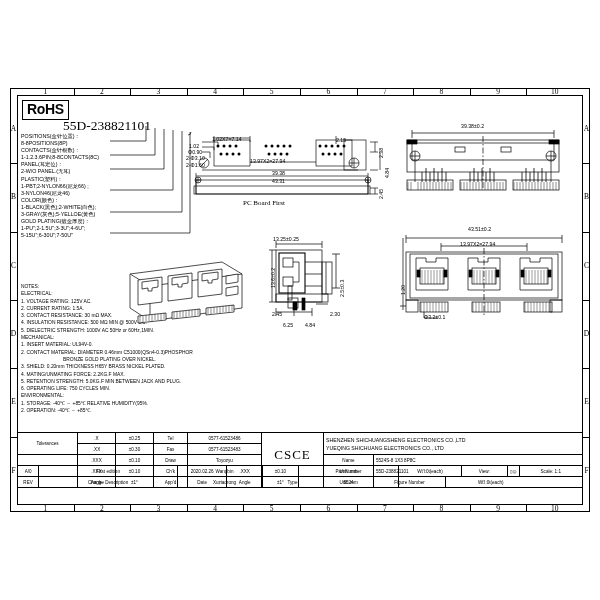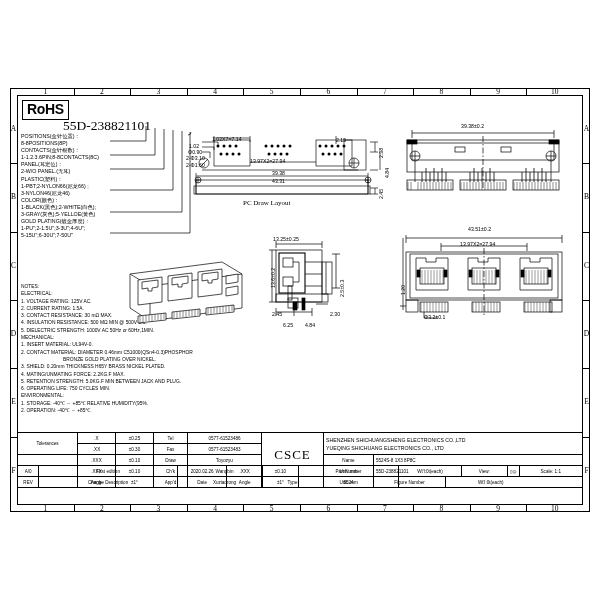--- a/index.html
+++ b/index.html
@@ -384,21 +384,21 @@
   <div class="dim" style="left:186px; top:155px;">2-Φ3.10</div>
   <div class="dim" style="left:186px; top:162px;">2-Φ1.60</div>
   <div class="dim" style="left:212px; top:136px;">1.02X7=7.14</div>
   <div class="dim" style="left:336px; top:137px;">2.15</div>
   <div class="dim" style="left:250px; top:158px;">13.97X2=27.94</div>
   <div class="dim" style="left:272px; top:170px;">39.38</div>
   <div class="dim" style="left:272px; top:178px;">43.31</div>
   <div class="dim v" style="left:378px; top:158px;">2.38</div>
   <div class="dim v" style="left:384px; top:178px;">4.84</div>
   <div class="dim v" style="left:378px; top:199px;">2.45</div>
-  <div class="cap" style="left:243px; top:199px;">PC Draw Layout</div>
+  <div class="cap" style="left:243px; top:199px;">PC Board First</div>
 
   <div class="dim" style="left:461px; top:123px;">39.38±0.2</div>
   <div class="svgwrap" style="left:398px; top:130px;">
     <svg width="170" height="62" viewBox="0 0 170 62">
       <g stroke="#000" stroke-width="0.7" fill="none">
 
         <path d="M14,3 L156,3"></path>
         <path d="M14,0 L14,8 M156,0 L156,8"></path>
 
         <rect x="9" y="10" width="152" height="32"></rect>

